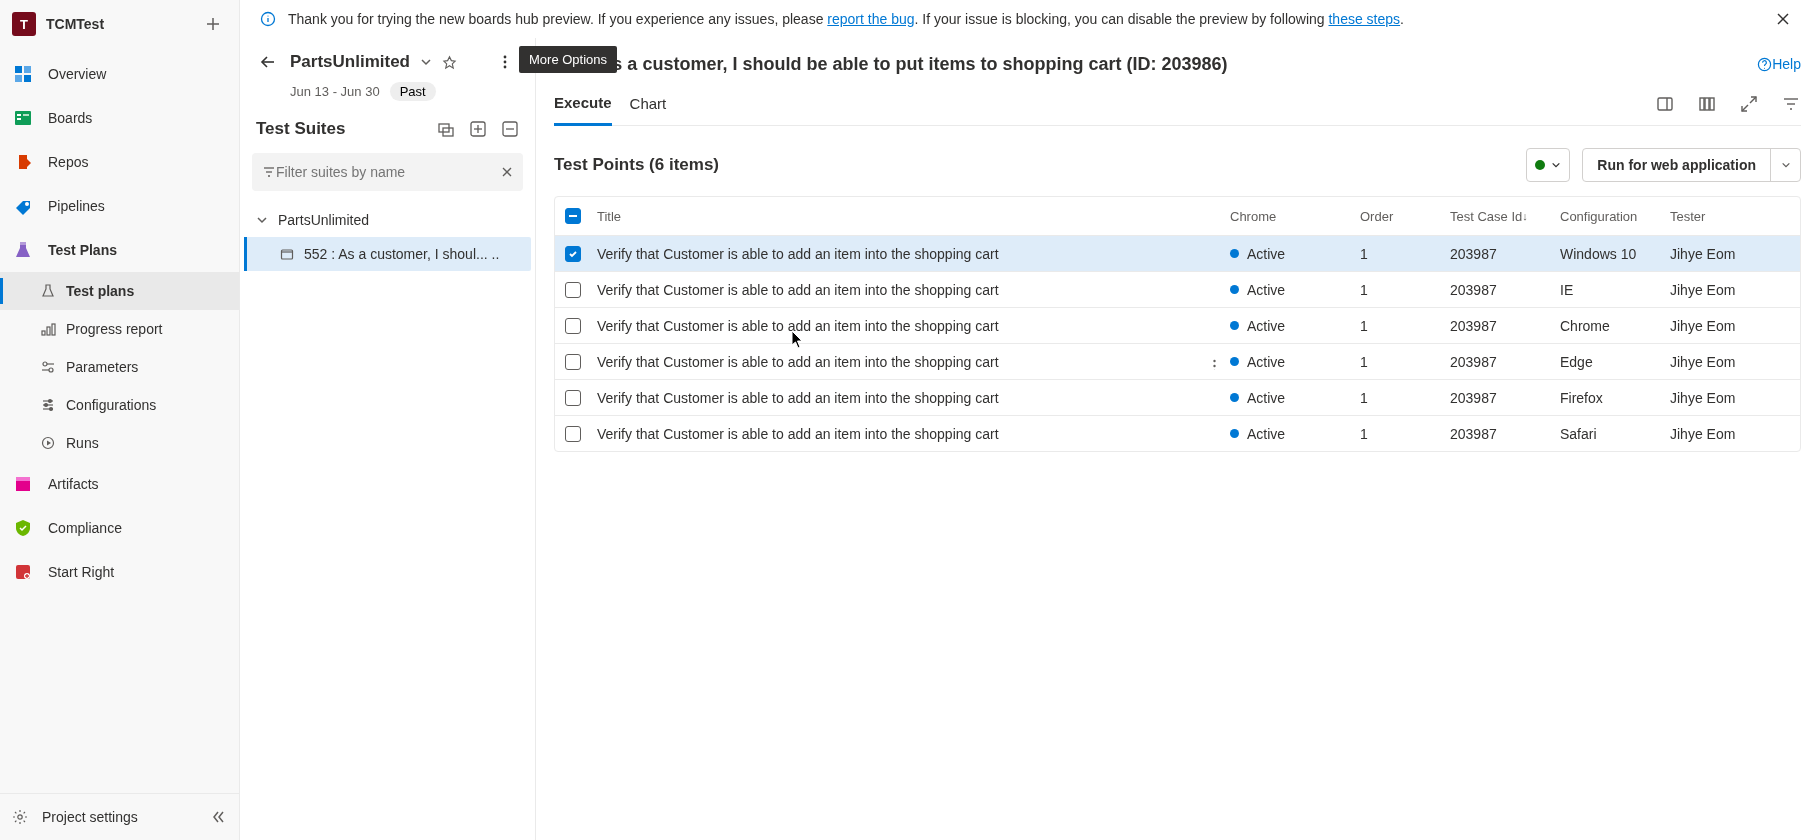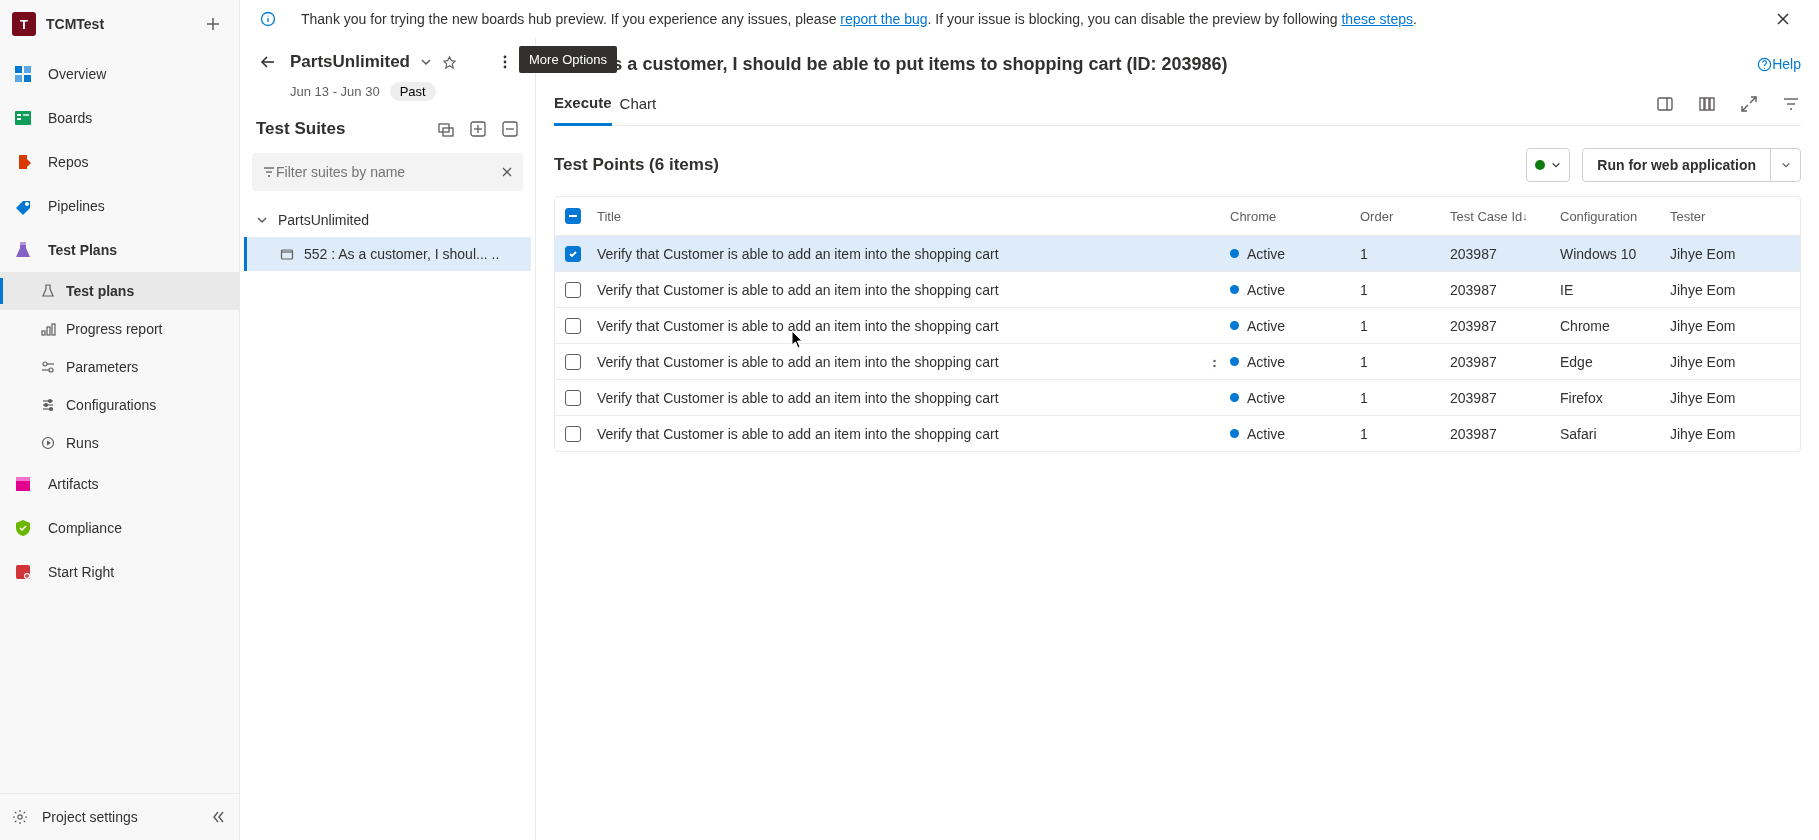--- a/index.html
+++ b/index.html
@@ -22,21 +22,20 @@
     top: 0;
     height: 38px;
     display: flex;
     align-items: center;
     padding: 0 20px;
     font-size: 14px;
     color: #323130;
     z-index: 5;
     background: #fff;
     border-bottom: 0;
-    gap: 13px;
   }
   .info-banner .info-icon {
     width: 16px; height: 16px;
     margin-right: 12px;
     color: #0078d4;
     flex: 0 0 auto;
   }
   .info-banner .text { flex: 1; }
   .info-banner a { color: #0078d4; text-decoration: underline; cursor: pointer; }
   .info-banner .close {
@@ -243,21 +242,21 @@
   .detail-title-row {
     display:flex; align-items:center; justify-content:space-between;
     height: 36px;
   }
   .detail-title { font-weight:600; font-size:18px; }
   .help-link { color:#0078d4; display:flex; align-items:center; cursor:pointer; font-size:14px; }
 
   .tabs-row {
     display:flex; align-items:center;
     height: 44px;
-    gap: 8px;
+    gap: 18px;
     border-bottom: 1px solid #eaeaea;
   }
   .tab {
     height: 44px; display:flex; align-items:center;
     font-size:15px; cursor:pointer; color:#323130;
   }
   .tab.active {
     font-weight:600;
     border-bottom: 3px solid #0078d4;
     margin-bottom: -1px;

